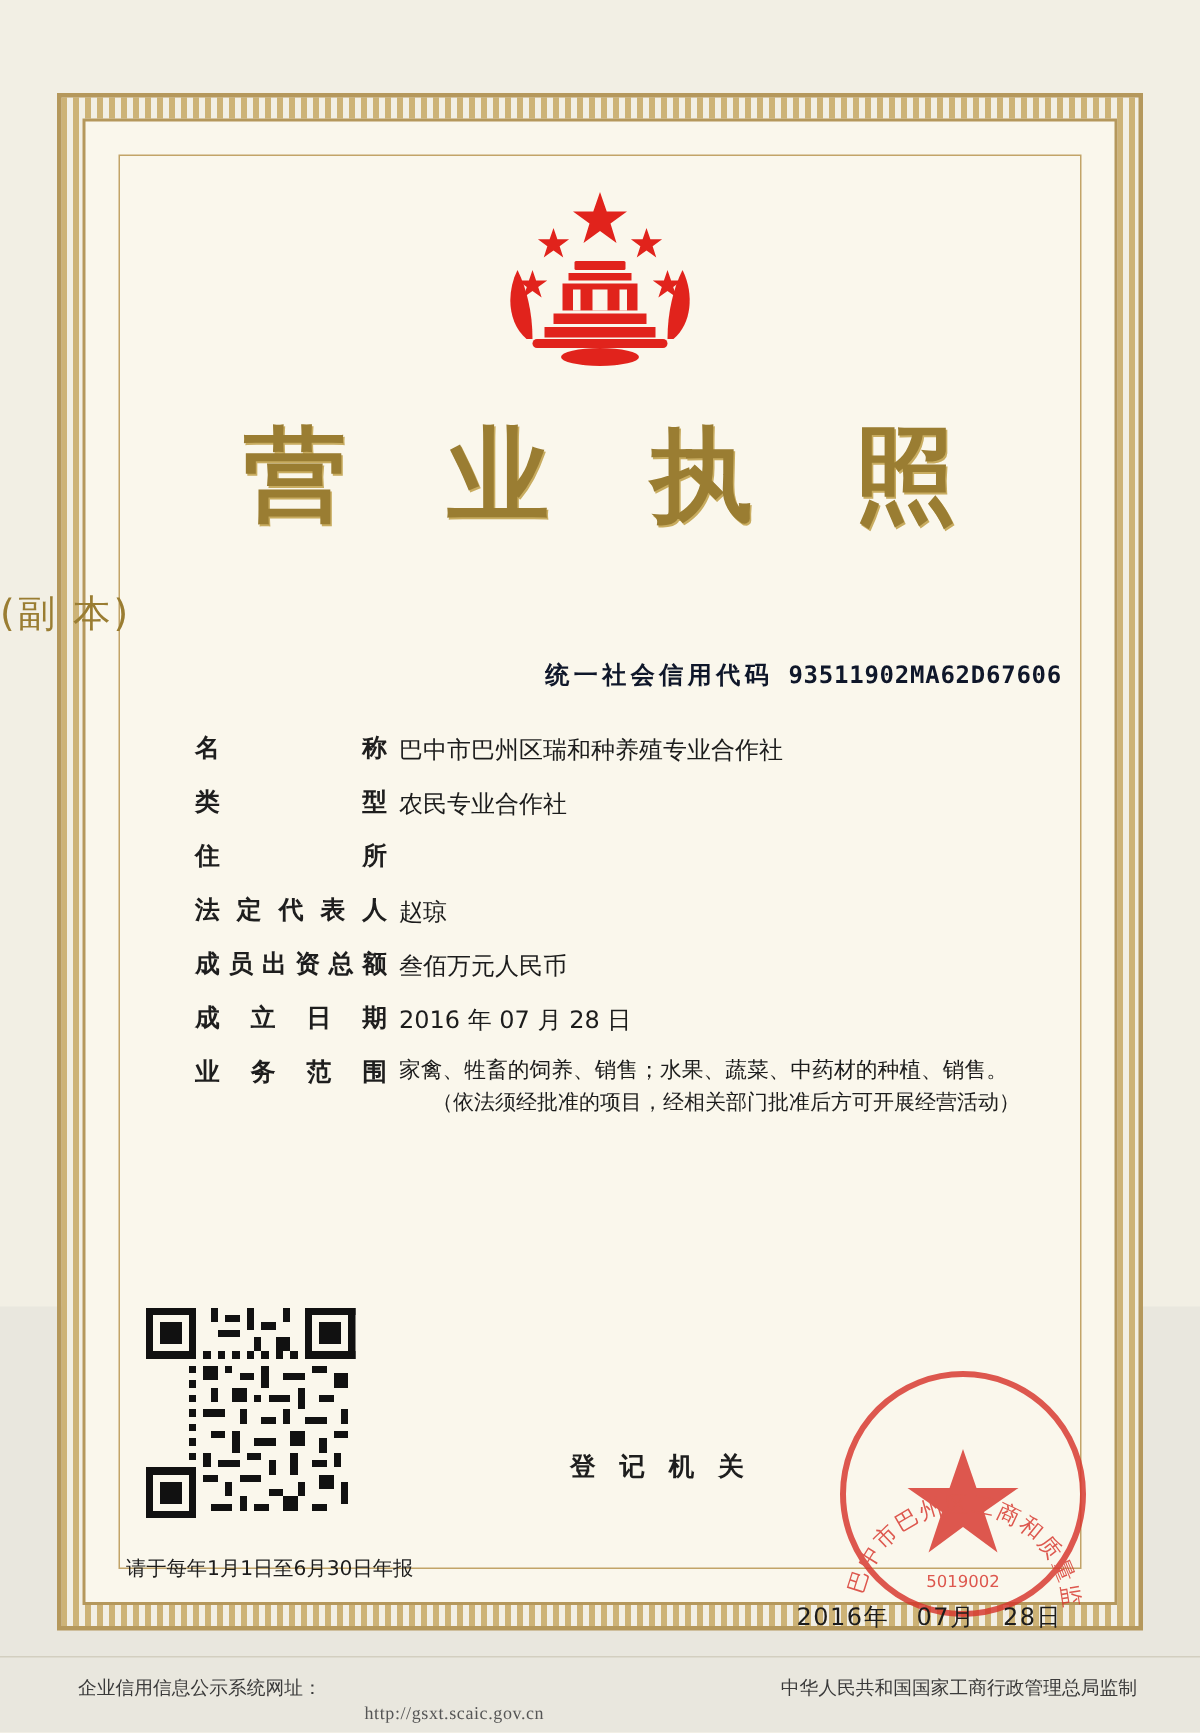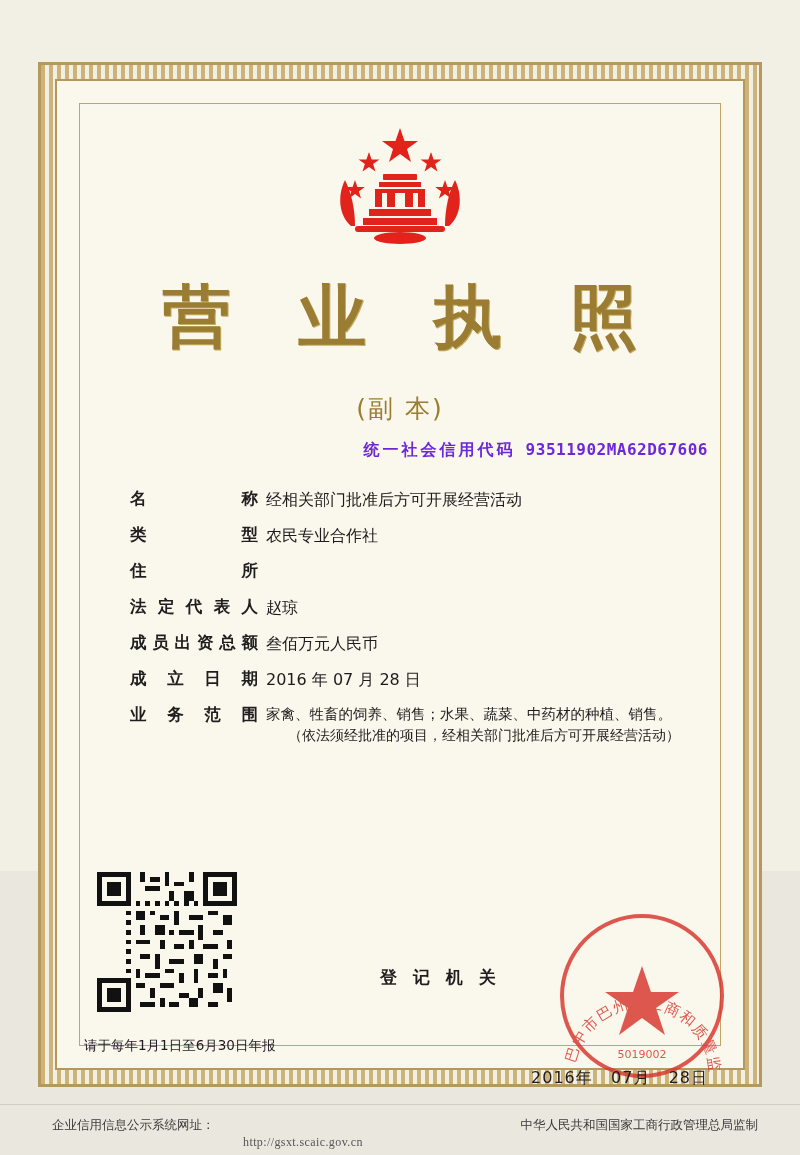--- a/index.html
+++ b/index.html
@@ -75,34 +75,33 @@
     letter-spacing: 22px;
     text-indent: 22px;
     color: #9a7d32;
     text-shadow: 1px 1px 0 #c8ac60;
   }
   .subtitle {
     position: absolute;
     left: 0;
     right: 0;
     top: 392px;
-    text-align: center;
     font-family: "DejaVu Sans", sans-serif;
     font-size: 25px;
     color: #9a7d32;
     letter-spacing: 2px;
   }
   .credit-code {
     position: absolute;
     right: 92px;
     top: 440px;
     font-family: "DejaVu Sans Mono", monospace;
     font-size: 16px;
     font-weight: bold;
-    color: #6d28d9;
+    color: #0f172a;
     letter-spacing: 0.5px;
   }
   .credit-code .cc-label {
     font-family: "DejaVu Sans", sans-serif;
     letter-spacing: 3px;
   }
   
   .fields {
     position: absolute;
     left: 130px;
@@ -290,21 +289,21 @@
     <span>93511902MA62D67606</span>
   </div>
 
   <div class="fields">
 
     <div class="row">
       <div class="label">
         <span>名</span>
         <span>称</span>
       </div>
-      <div class="value">经相关部门批准后方可开展经营活动</div>
+      <div class="value">巴中市巴州区瑞和种养殖专业合作社</div>
     </div>
 
     <div class="row">
       <div class="label">
         <span>类</span>
         <span>型</span>
       </div>
       <div class="value">农民专业合作社</div>
     </div>
 

